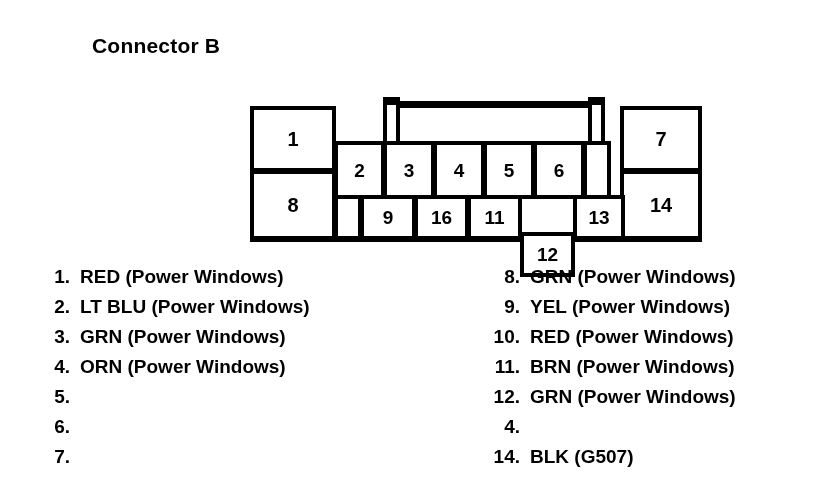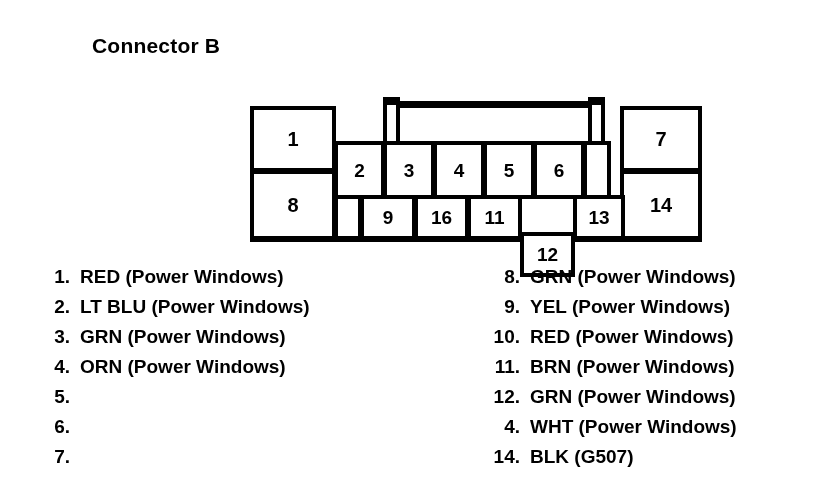--- a/index.html
+++ b/index.html
@@ -181,19 +181,18 @@
   <div class="legend-row">
     <span class="legend-num">11.</span>
     <span class="legend-label">BRN (Power Windows)</span>
   </div>
   <div class="legend-row">
     <span class="legend-num">12.</span>
     <span class="legend-label">GRN (Power Windows)</span>
   </div>
   <div class="legend-row">
     <span class="legend-num">4.</span>
-    <span class="legend-label">WHT (Power Windows)</span>
   </div>
   <div class="legend-row">
     <span class="legend-num">14.</span>
     <span class="legend-label">BLK (G507)</span>
   </div>
 </div>
 
 </body></html>

